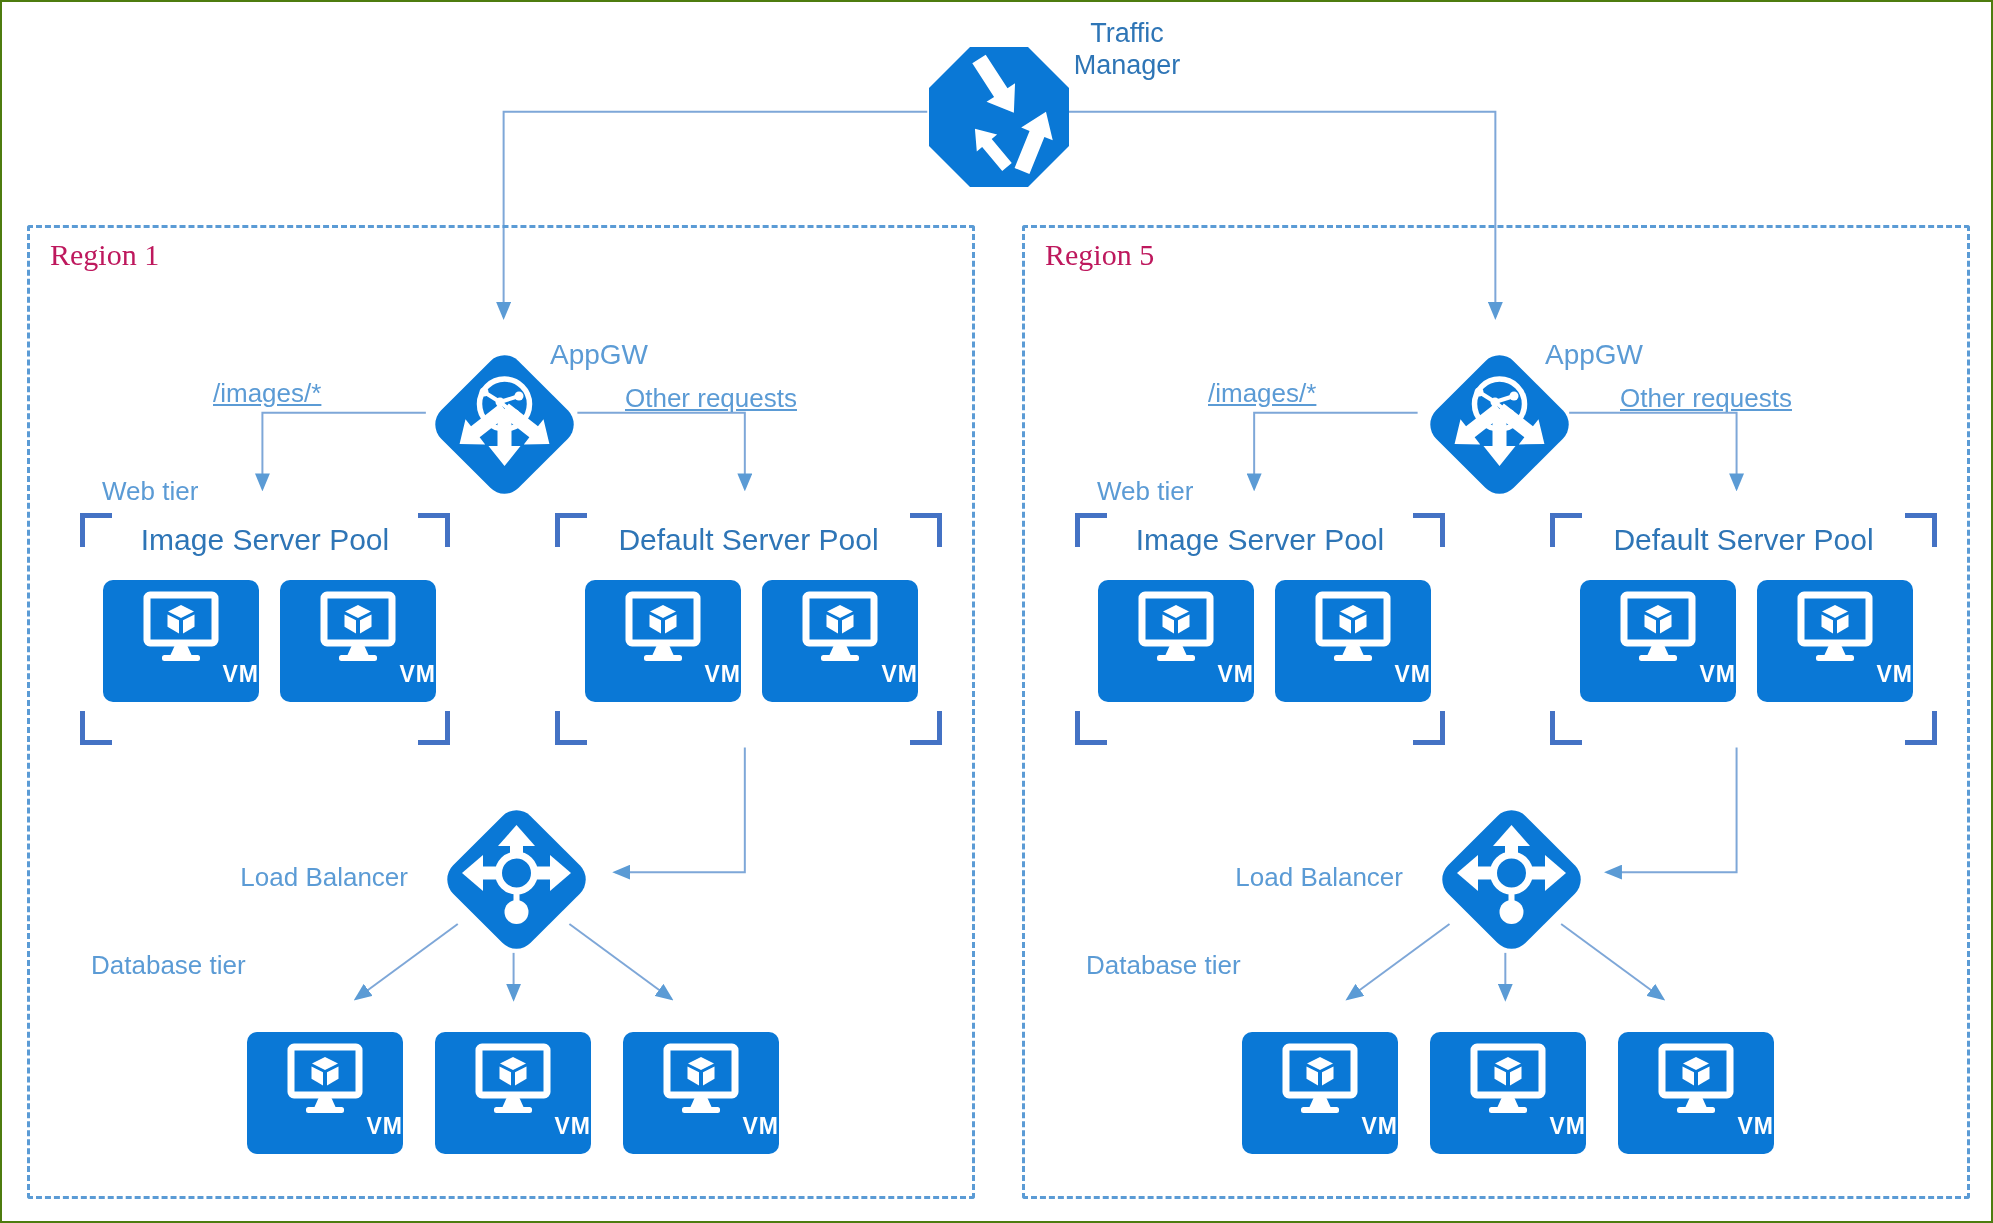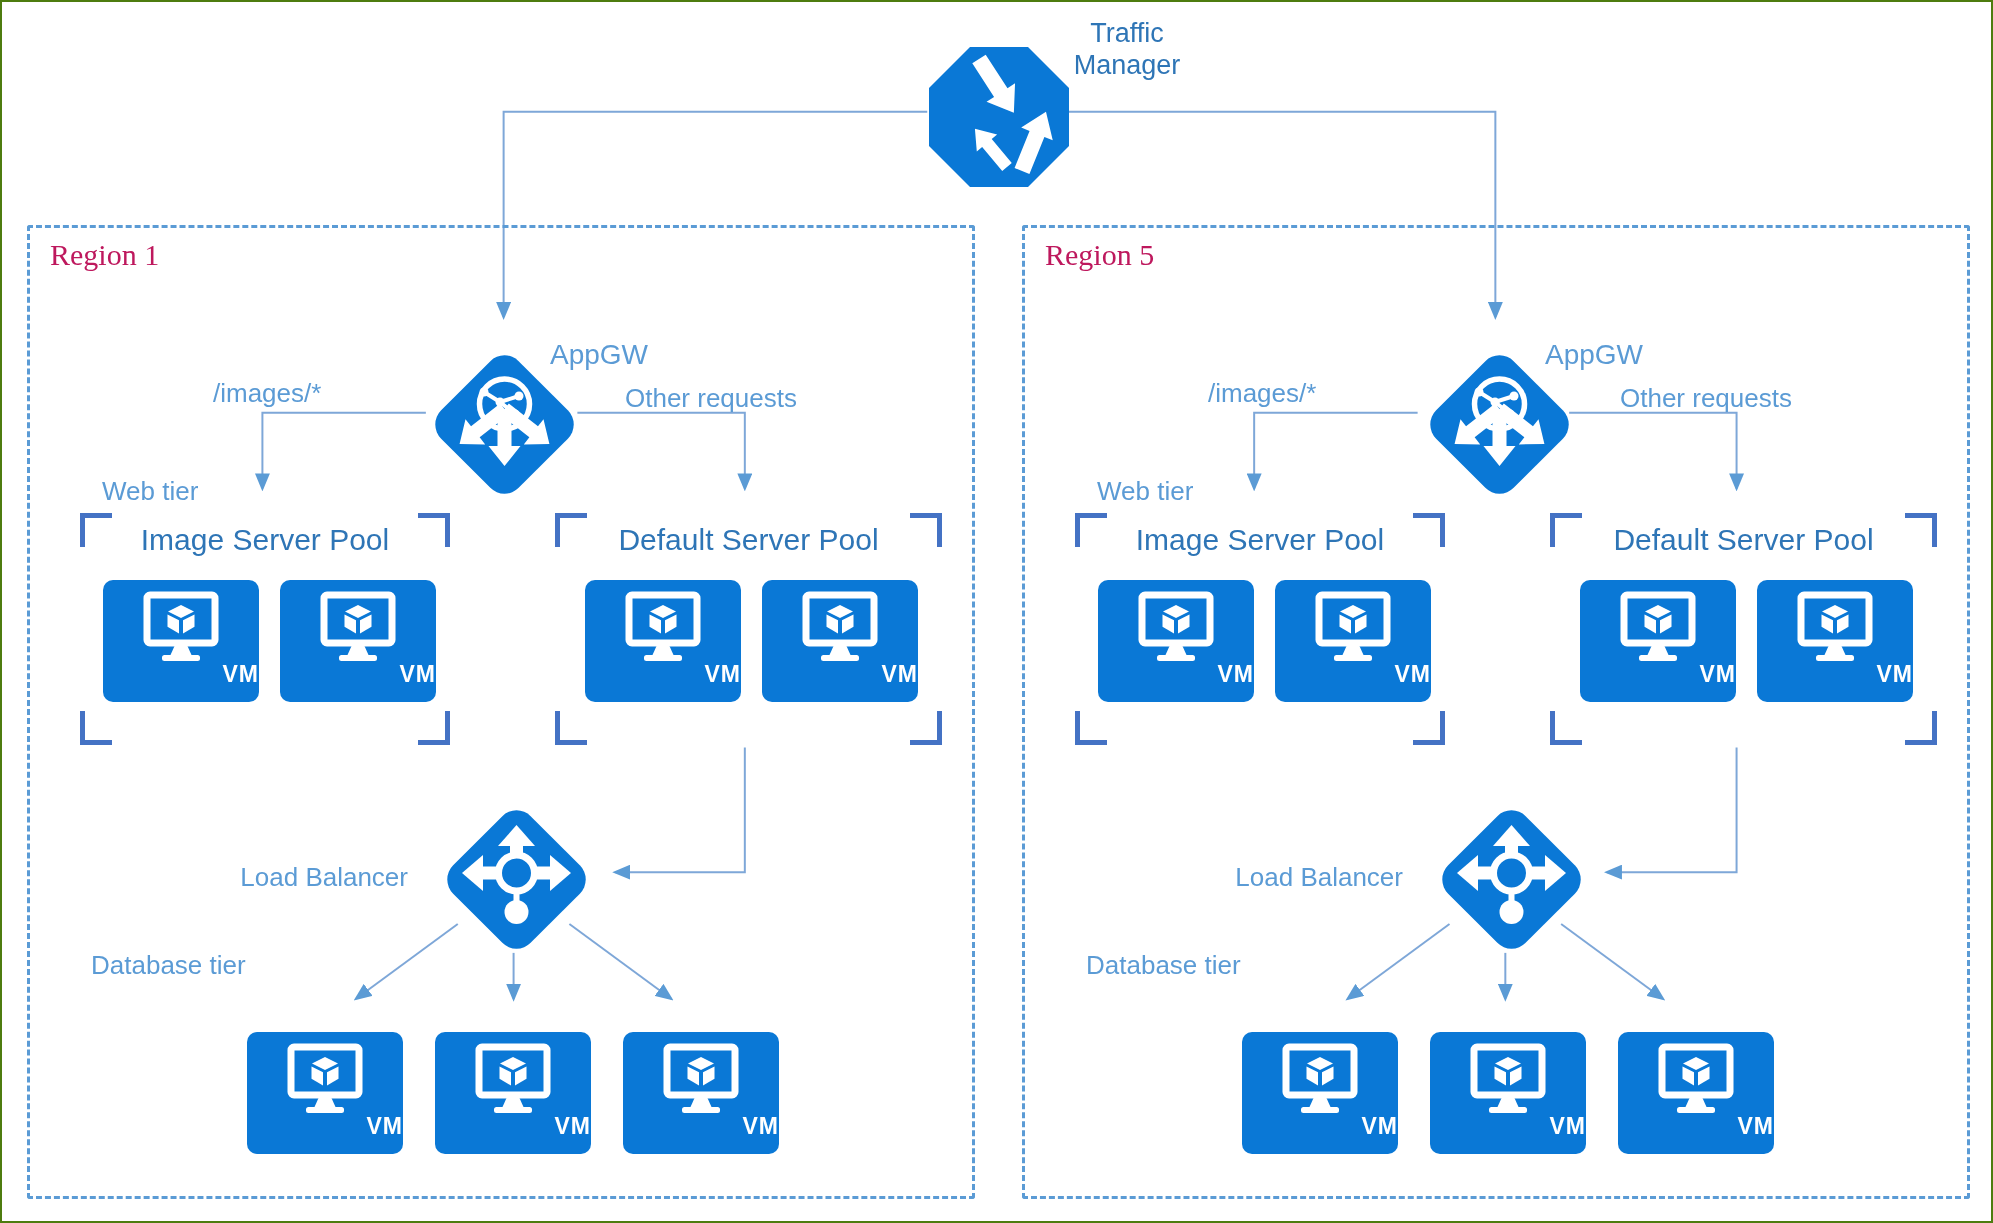--- a/index.html
+++ b/index.html
@@ -19,21 +19,21 @@
   
   .region{position:absolute;top:223px;width:948px;height:974px;
     border:3px dashed #5B9BD5;border-radius:3px;box-sizing:border-box;}
   .r1{left:25px;} .r2{left:1020px;}
   .region-label{position:absolute;left:20px;top:10px;font-size:30px;color:#be185d;font-family:Liberation Serif, serif;}
 
   .icon-box{position:absolute;}
   .icon-box svg{display:block;width:100%;height:100%;}
   .appgw{left:397px;top:119px;width:155px;height:155px;}
   .appgw-label{position:absolute;left:520px;top:96px;font-size:28px;color:#5B9BD5;margin-top:15px;}
-  .route-label{position:absolute;font-size:26px;color:#5B9BD5;white-space:nowrap;}
+  .route-label{position:absolute;font-size:26px;color:#5B9BD5;white-space:nowrap;text-decoration:underline;}
   .images-label{left:183px;top:150px;}
   .other-label{left:595px;top:155px;}
   .tier-label{position:absolute;font-size:26px;color:#5B9BD5;white-space:nowrap;}
   .web-tier{left:72px;top:232px;margin-top:16px;}
   .db-tier{left:61px;top:722px;}
 
   
   .pool{position:absolute;top:285px;height:232px;}
   .image-pool{left:50px;width:370px;}
   .default-pool{left:525px;width:387px;}

